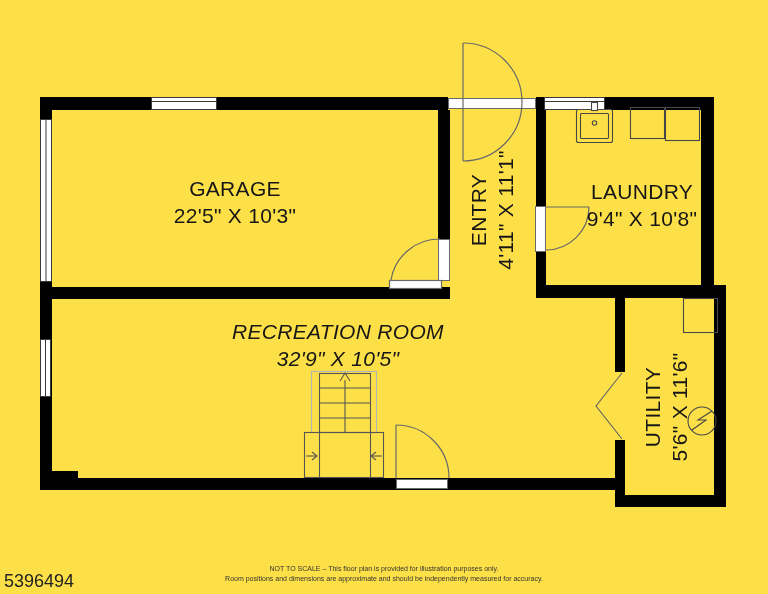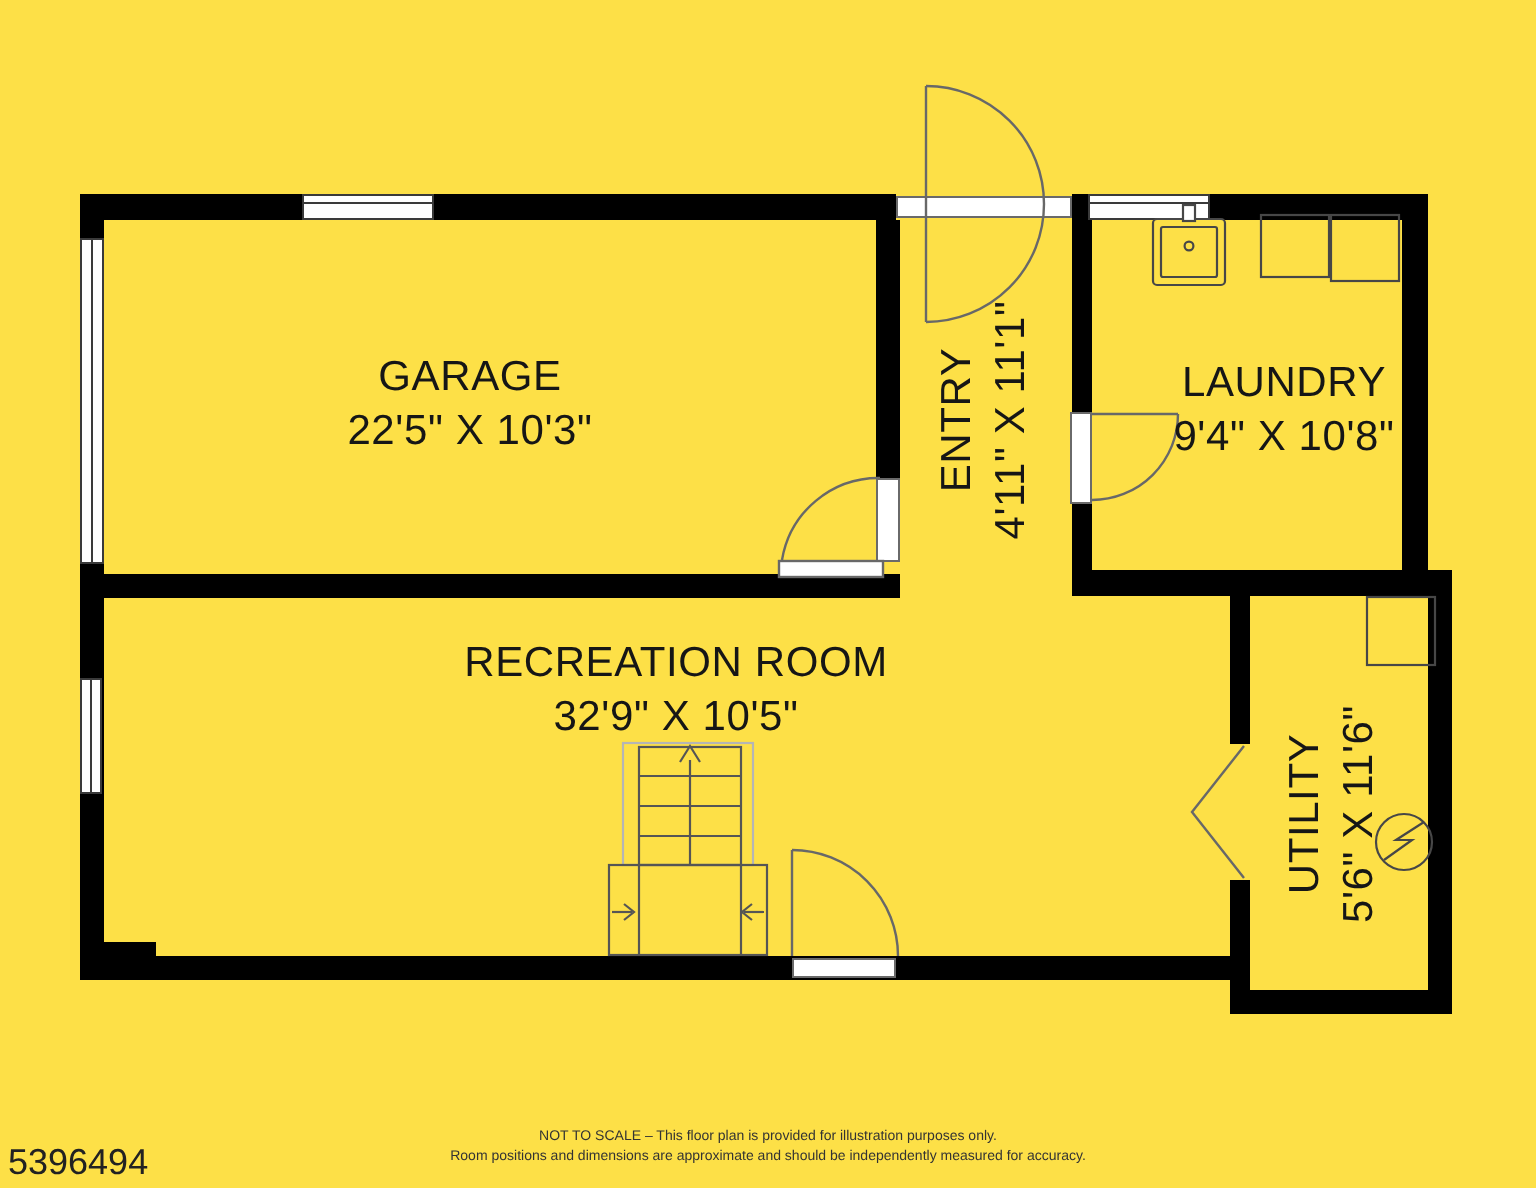--- a/index.html
+++ b/index.html
@@ -139,21 +139,21 @@
   <div class="room-label rot" style="left:492px;top:210px;">
     <div>ENTRY</div>
     <div>4'11" X 11'1"</div>
   </div>
 
   <div class="room-label" style="left:621px;top:205px;margin-left:21px;">
     <div>LAUNDRY</div>
     <div>9'4" X 10'8"</div>
   </div>
 
-  <div class="room-label" style="left:338px;top:345px;">
+  <div class="room-label" style="left:338px;top:345px;font-style:italic;">
     <div>RECREATION ROOM</div>
     <div>32'9" X 10'5"</div>
   </div>
 
   <div class="room-label rot" style="left:666px;top:407px;">
     <div>UTILITY</div>
     <div>5'6" X 11'6"</div>
   </div>
 
   <div id="listing-id">5396494</div>

